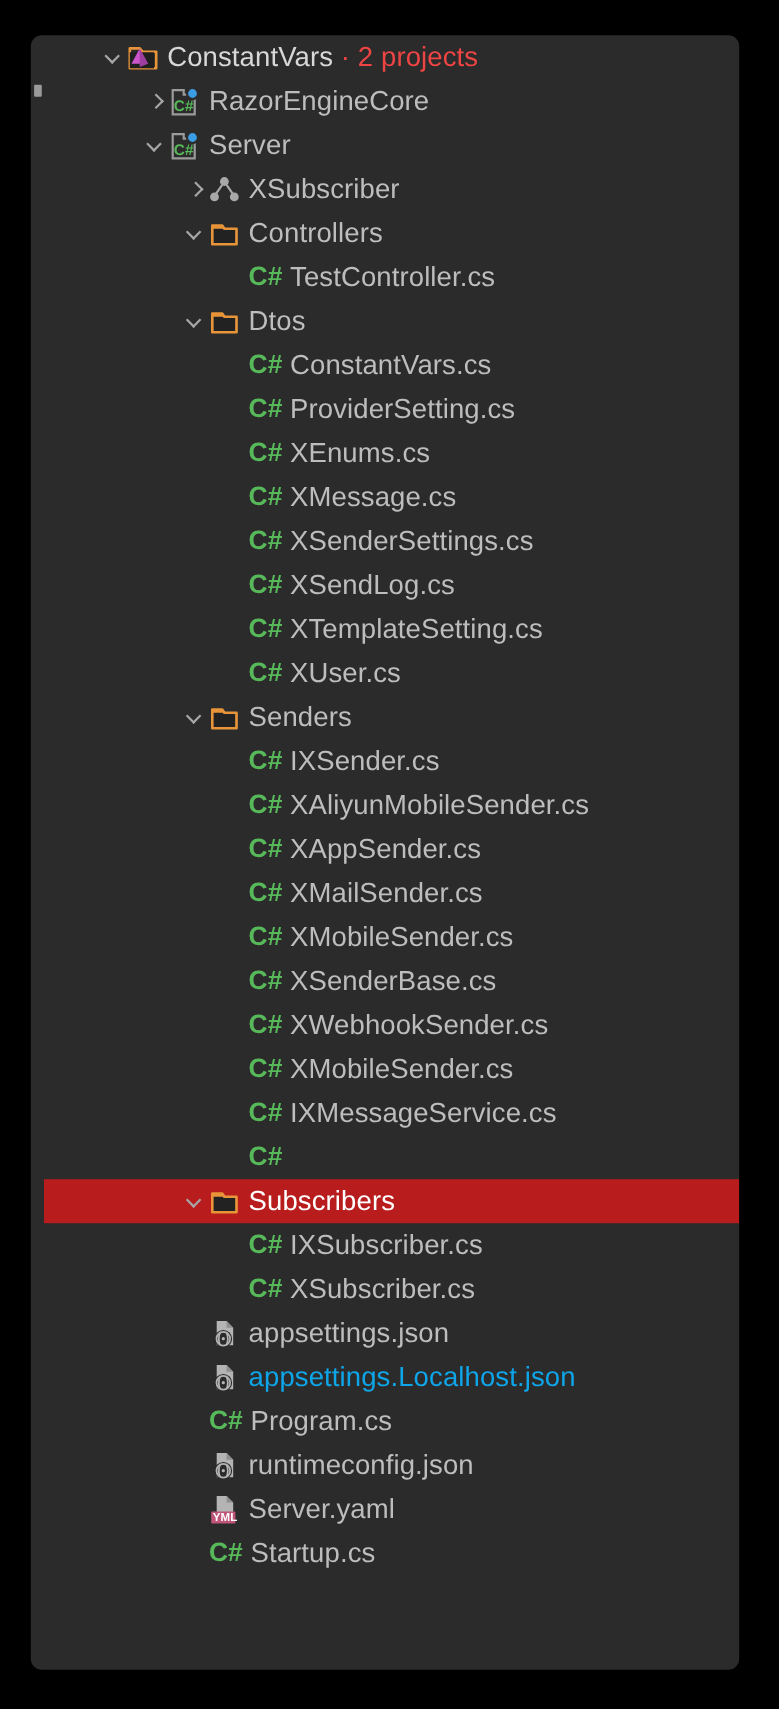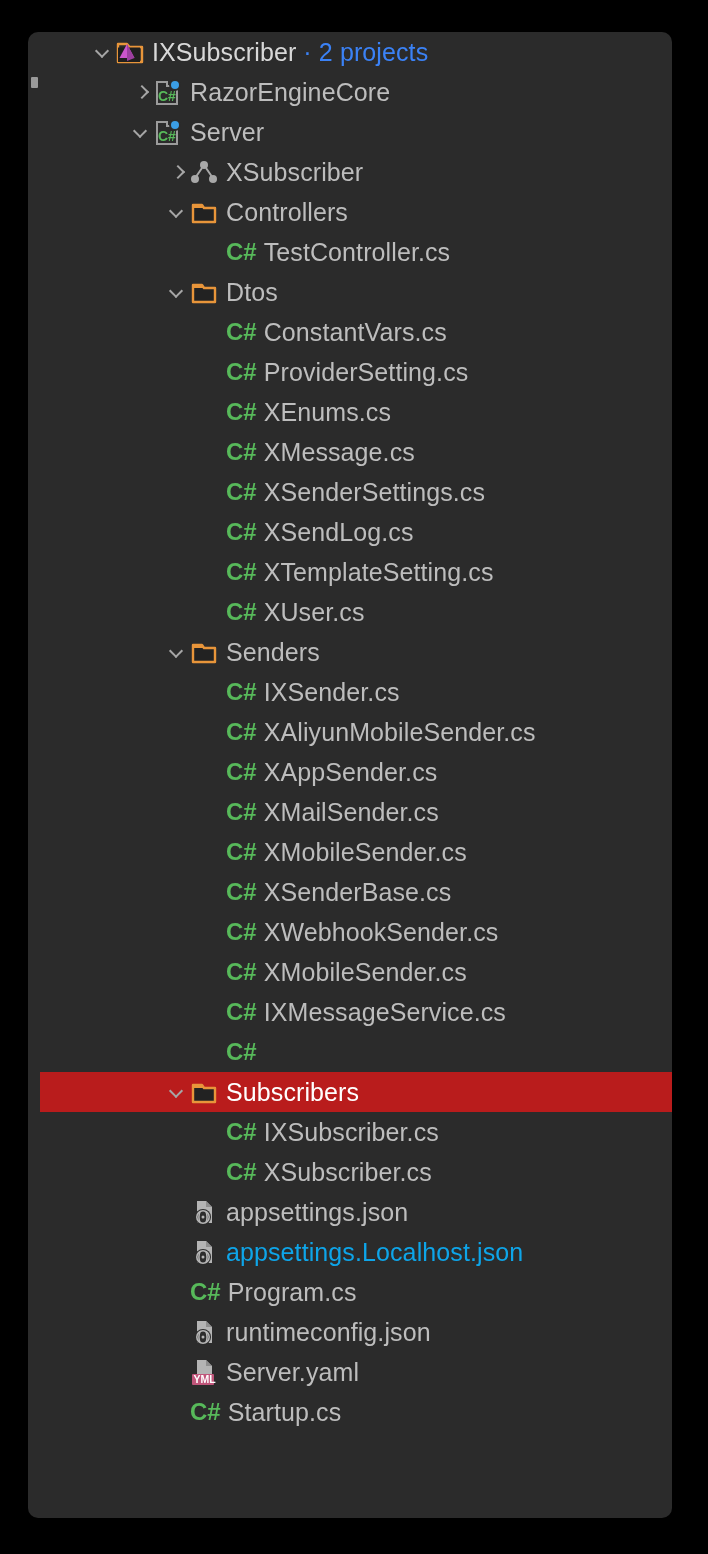--- a/index.html
+++ b/index.html
@@ -122,21 +122,21 @@
 
   .cs-tag {
     font-size: 24px;
     font-weight: bold;
     color: #57b95a;
     margin-right: 7px;
     line-height: 28px;
   }
 
   .hdr-main { color: #d8d8d8; }
-  .hdr-sub  { color: #3b82f6; }
+  .hdr-sub  { color: #ef4444; }
 </style>
 </head>
 <body>
 
 <div id="root">
 
   <div id="left-gutter"></div>
   <div id="gutter-scroll-thumb"></div>
 
   <div id="tree-panel">
@@ -145,21 +145,21 @@
           <span class="indent" style="width:50px"></span>
           <span class="twisty open"></span>
           <span class="icon">
             <svg width="28" height="28" viewBox="0 0 28 28" xmlns="http://www.w3.org/2000/svg">
               <path d="M2 6 h9 l2.5 3 H26 v15 H2 Z" fill="#2b2b2b" stroke="#e8953a" stroke-width="2.4" stroke-linejoin="round"></path>
               <path d="M2 9.5 h22 v14.5 H2 Z" fill="#1f1f1f"></path>
               <path d="M11 6 L18.5 20 L3.5 20 Z" fill="#cc55cc"></path>
               <path d="M11 6 L18.5 20 L11 23 Z" fill="#9c3fa0"></path>
             </svg>
           </span>
-          <span class="label"><span class="hdr-main">IXSubscriber</span><span class="hdr-sub"> · 2 projects</span></span>
+          <span class="label"><span class="hdr-main">ConstantVars</span><span class="hdr-sub"> · 2 projects</span></span>
         </div>
         <div class="row">
           <span class="indent" style="width:88px"></span>
           <span class="twisty closed"></span>
           <span class="icon">
             <svg width="28" height="28" viewBox="0 0 28 28" xmlns="http://www.w3.org/2000/svg">
               <path d="M3 4 h10 v4 h10 v18 H3 Z" fill="none" stroke="#9b9b9b" stroke-width="2"></path>
               <circle cx="21" cy="7" r="5" fill="#3b9ee5" stroke="#2b2b2b" stroke-width="2"></circle>
               <text x="4" y="23" font-family="Liberation Sans, sans-serif" font-size="14" font-weight="bold" fill="#57b95a">C#</text>
             </svg>

